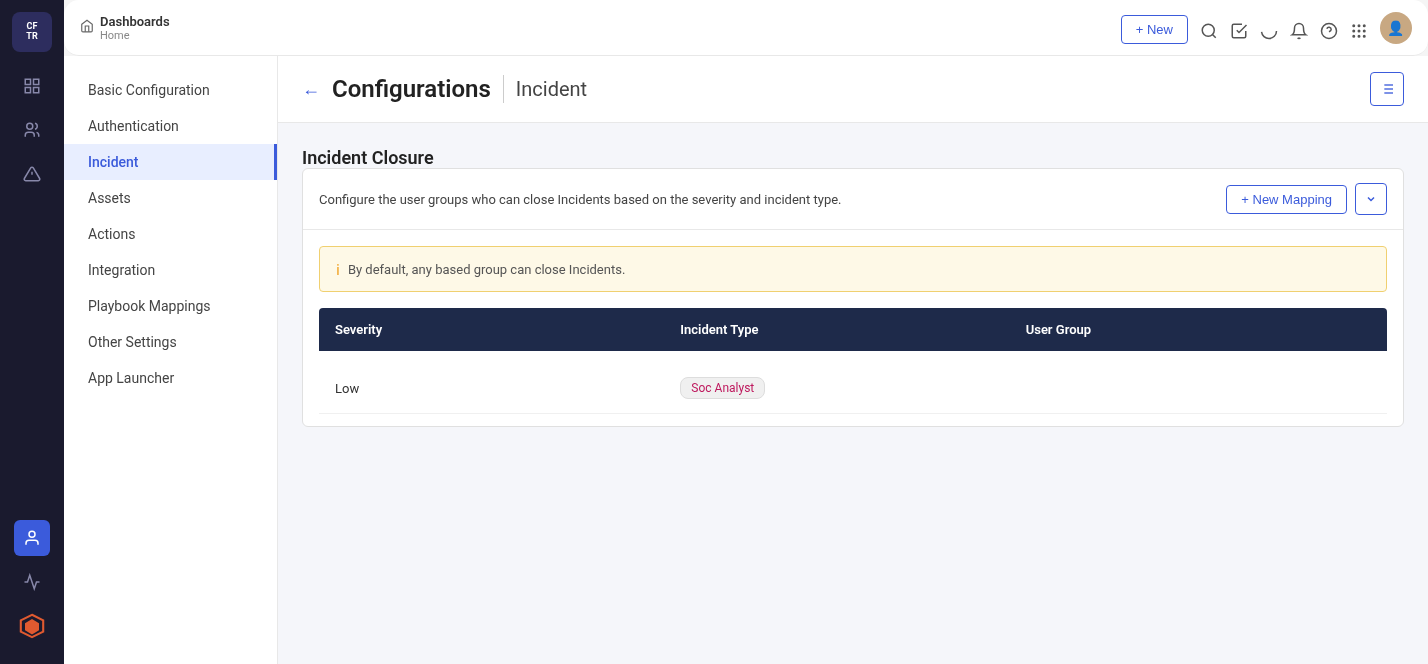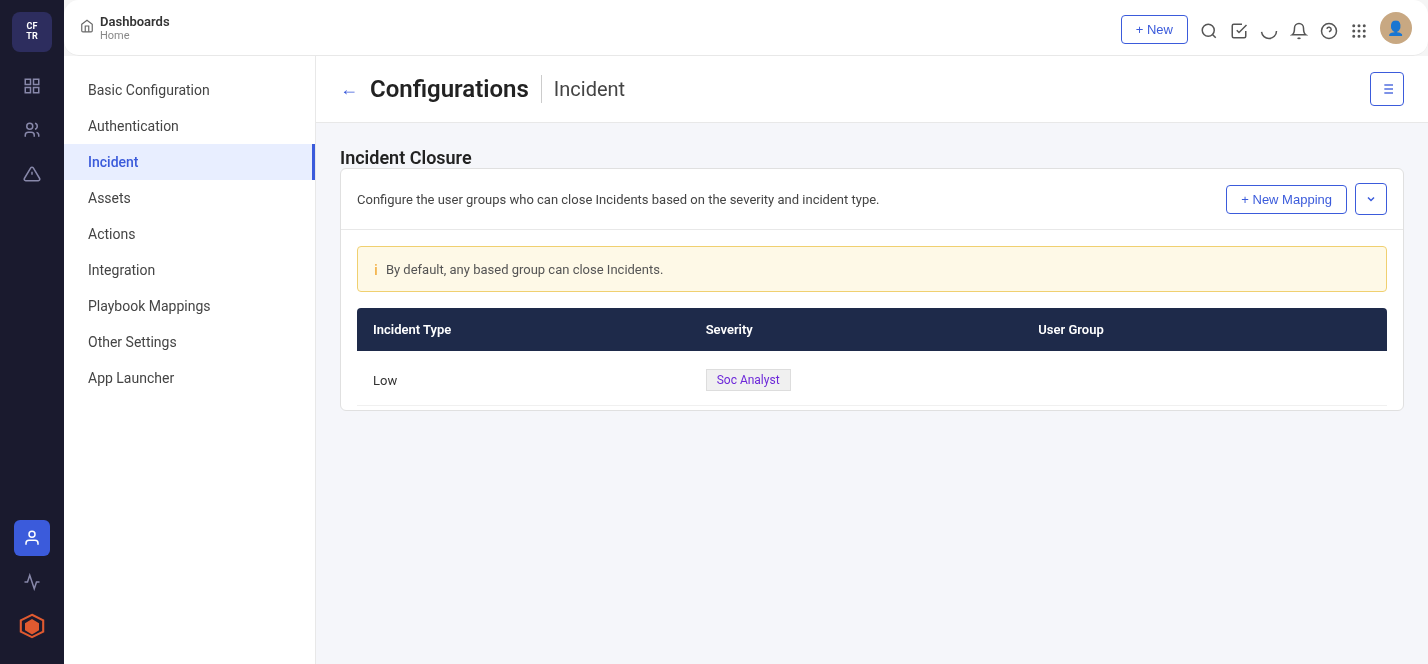--- a/index.html
+++ b/index.html
@@ -140,21 +140,21 @@
 
     
     .content-area {
       display: flex;
       flex: 1;
       overflow: hidden;
     }
 
     
     .sec-sidebar {
-      width: 252px;
+      width: 214px;
       background: #fff;
       border-right: 1px solid #e8e8e8;
       padding: 16px 0;
       flex-shrink: 0;
       overflow-y: auto;
     }
     .sec-sidebar-item {
       padding: 10px 24px;
       font-size: 14px;
       color: #444;
@@ -301,36 +301,36 @@
     .table-header-cell {
       font-size: 13px;
       font-weight: 600;
       color: #fff;
     }
     .table-row {
       display: grid;
       grid-template-columns: 1fr 1fr 1fr;
       padding: 14px 16px;
       border-bottom: 1px solid #f0f0f0;
-      margin: 4px 16px;
+      margin: 12px 16px;
       background: #fff;
       align-items: center;
     }
     .table-cell {
       font-size: 13px;
       color: #333;
     }
     .tag-badge {
       display: inline-block;
       background: #f0f0f0;
       border: 1px solid #ddd;
-      border-radius: 0;
+      border-radius: 8px;
       padding: 3px 10px;
       font-size: 12px;
-      color: #6d28d9;
+      color: #be185d;
     }
 
     
     .right-content {
       flex: 1;
       display: flex;
       flex-direction: column;
       overflow: hidden;
     }
   </style>
@@ -524,22 +524,22 @@
               </div>
             </div>
           </div>
 
           <div class="info-banner">
             <span class="info-icon">ℹ</span>
             <span>By default, any based group can close Incidents.</span>
           </div>
 
           <div class="table-header">
+            <div class="table-header-cell">Severity</div>
             <div class="table-header-cell">Incident Type</div>
-            <div class="table-header-cell">Severity</div>
             <div class="table-header-cell">User Group</div>
           </div>
 
           <div class="table-row">
             <div class="table-cell">Low</div>
             <div class="table-cell">
               <span class="tag-badge">Soc Analyst</span>
             </div>
           </div>
 

